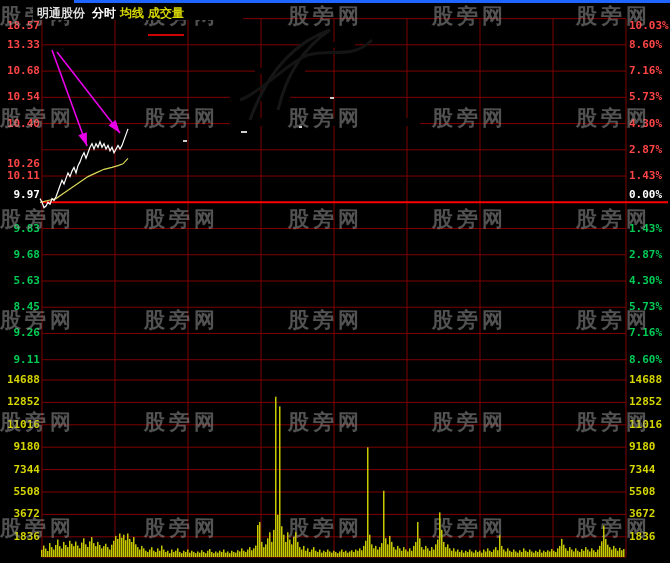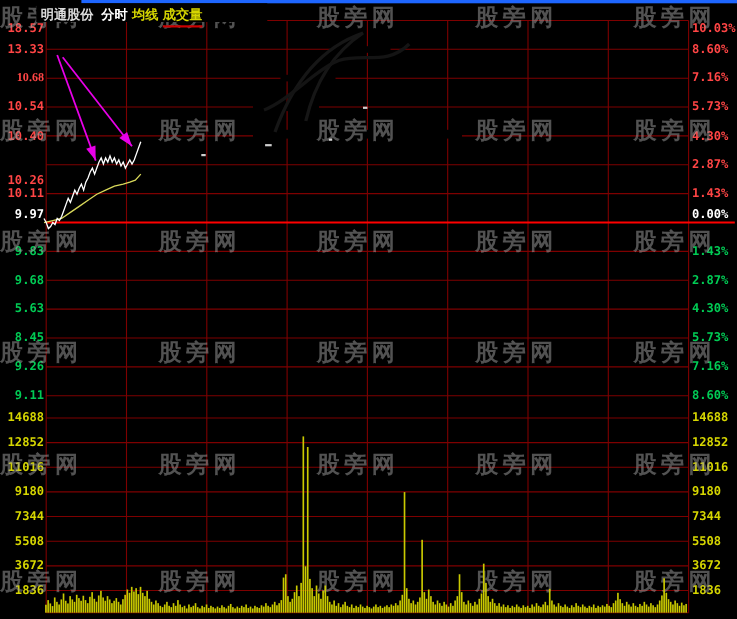--- a/index.html
+++ b/index.html
@@ -12,21 +12,21 @@
   .lab-left{width:38px;text-align:right;left:2px;}
   .lab-right{left:629px;text-align:center;}
   .c-red{color:#ff4545;} .c-green{color:#00cc55;} .c-white{color:#ffffff;} .c-yellow{color:#d6d600;}
   .wm{position:absolute;color:rgba(158,158,158,0.52);font-size:21px;letter-spacing:4px;
       font-weight:bold;white-space:nowrap;}
   #titlebar{position:absolute;left:33px;top:3px;width:210px;height:17px;background:#000;}
   #titlebar span{position:absolute;top:2px;font-size:12px;font-weight:bold;white-space:nowrap;}
   #stock-name{left:4px;color:#dcdcdc;}
   #menu-fenshi{left:59px;color:#ffffff;}
   #menu-junxian{left:87px;color:#d6d600;}
-  #menu-volume{left:115px;color:#d6d600;border-bottom:2px solid #cc0000;padding-bottom:1px;}
+  #menu-volume{left:115px;color:#d6d600;border-bottom:2px solid #cc0000;padding-bottom:12px;}
 </style>
 </head>
 <body>
 
 <div id="screen">
 
   <svg id="grid-svg" width="670" height="563">
       <rect x="74" y="0" width="596" height="3" fill="#1e66ff"></rect>
       <g>
         <line x1="42" y1="18.6" x2="42" y2="557" stroke="#7e0000" stroke-width="1"></line>
@@ -72,21 +72,21 @@
         <rect x="300" y="42" width="55" height="6" fill="#000"></rect>
         <rect x="255" y="68" width="50" height="6" fill="#000"></rect>
         <path d="M250,120 C268,70 295,42 330,30 C300,50 285,80 278,110" fill="none" stroke="#161616" stroke-width="3"></path>
         <path d="M240,100 C262,92 288,62 308,55 C330,48 352,60 372,40" fill="none" stroke="#141414" stroke-width="3"></path>
       </g>
     </svg>
 
   <div class="layer" id="labels">
       <div class="axis-label lab-left c-red" style="top: 19.6px;">18.57</div>
       <div class="axis-label lab-left c-red" style="top: 38.84px;">13.33</div>
-      <div class="axis-label lab-left c-red" style="top: 65.08px; font-family: Liberation Serif, serif;">10.68</div>
+      <div class="axis-label lab-left c-red" style="top: 65.08px;">10.68</div>
       <div class="axis-label lab-left c-red" style="top: 91.32px;">10.54</div>
       <div class="axis-label lab-left c-red" style="top: 117.56px;">10.40</div>
       <div class="axis-label lab-left c-red" style="top: 158px;">10.26</div>
       <div class="axis-label lab-left c-red" style="top: 170.04px;">10.11</div>
       <div class="axis-label lab-left c-white" style="top: 189.28px;">9.97</div>
       <div class="axis-label lab-left c-green" style="top: 222.52px;">9.83</div>
       <div class="axis-label lab-left c-green" style="top: 248.76px;">9.68</div>
       <div class="axis-label lab-left c-green" style="top: 275px;">5.63</div>
       <div class="axis-label lab-left c-green" style="top: 301.24px;">8.45</div>
       <div class="axis-label lab-left c-green" style="top: 327.48px;">9.26</div>

